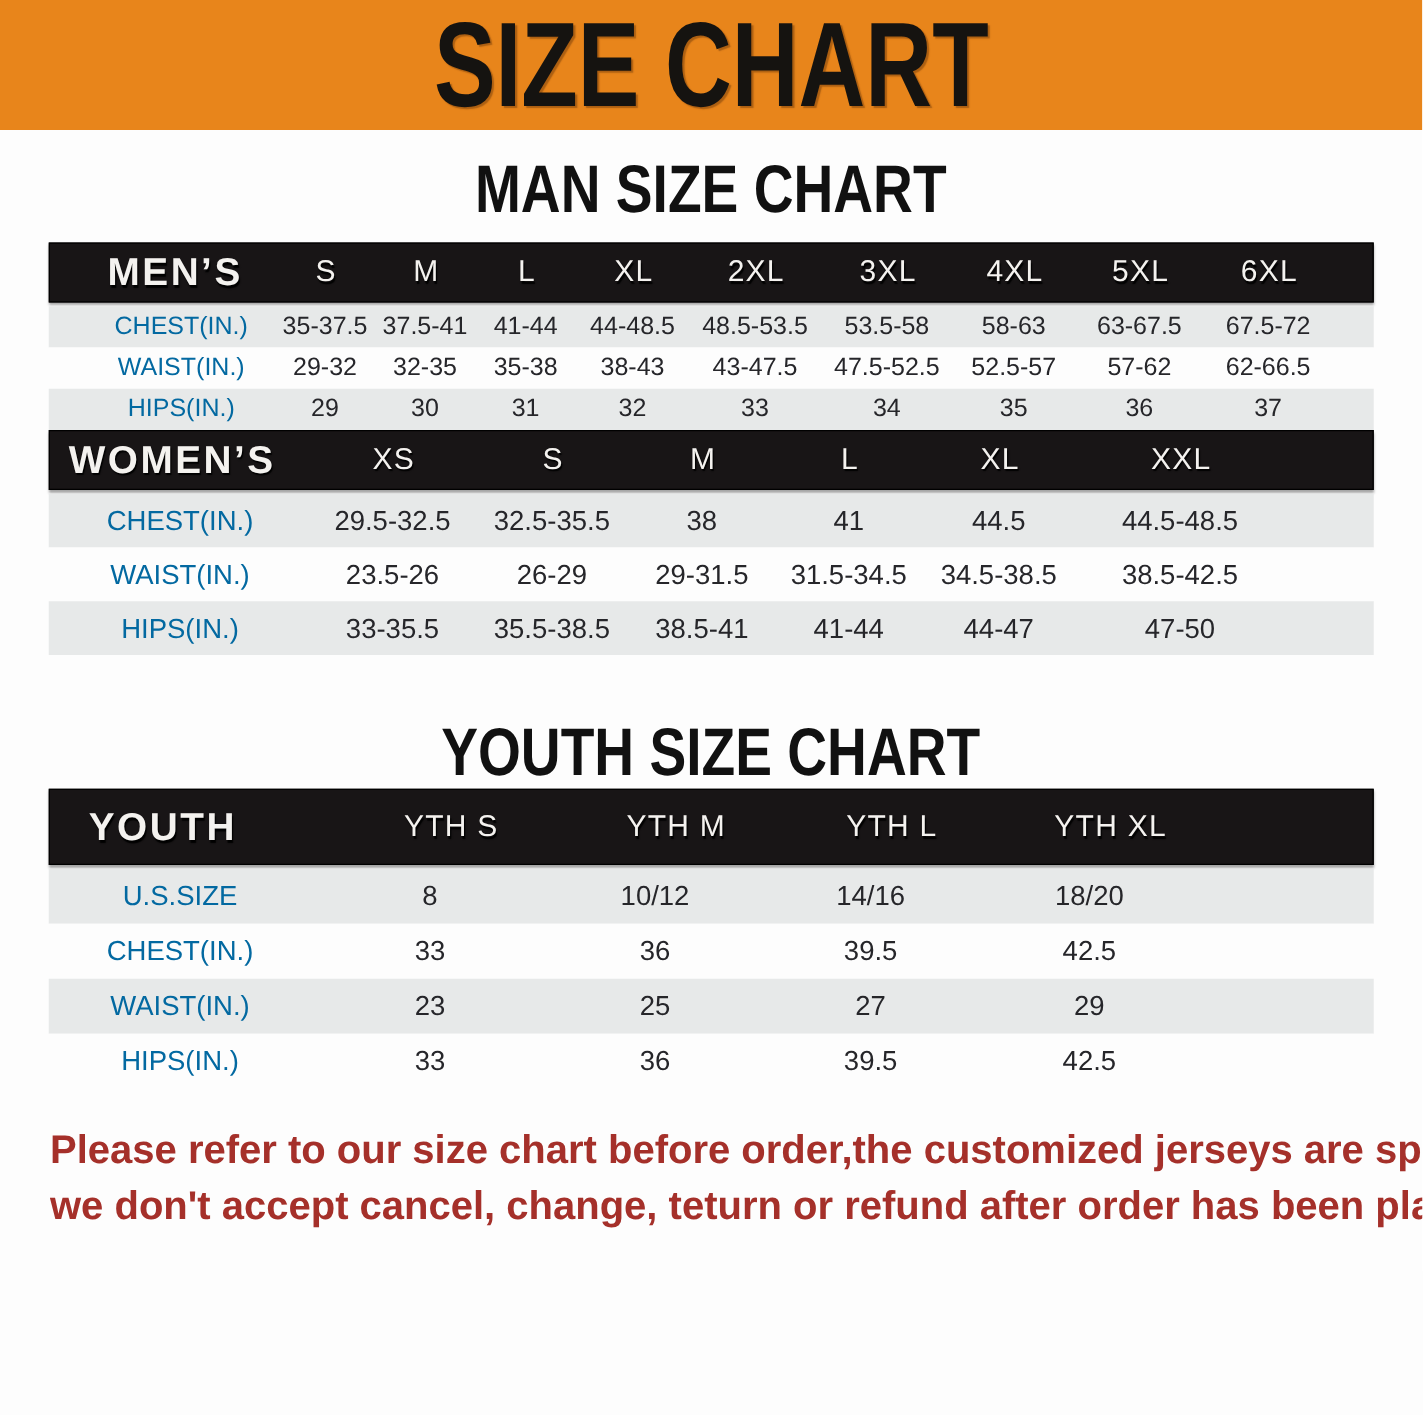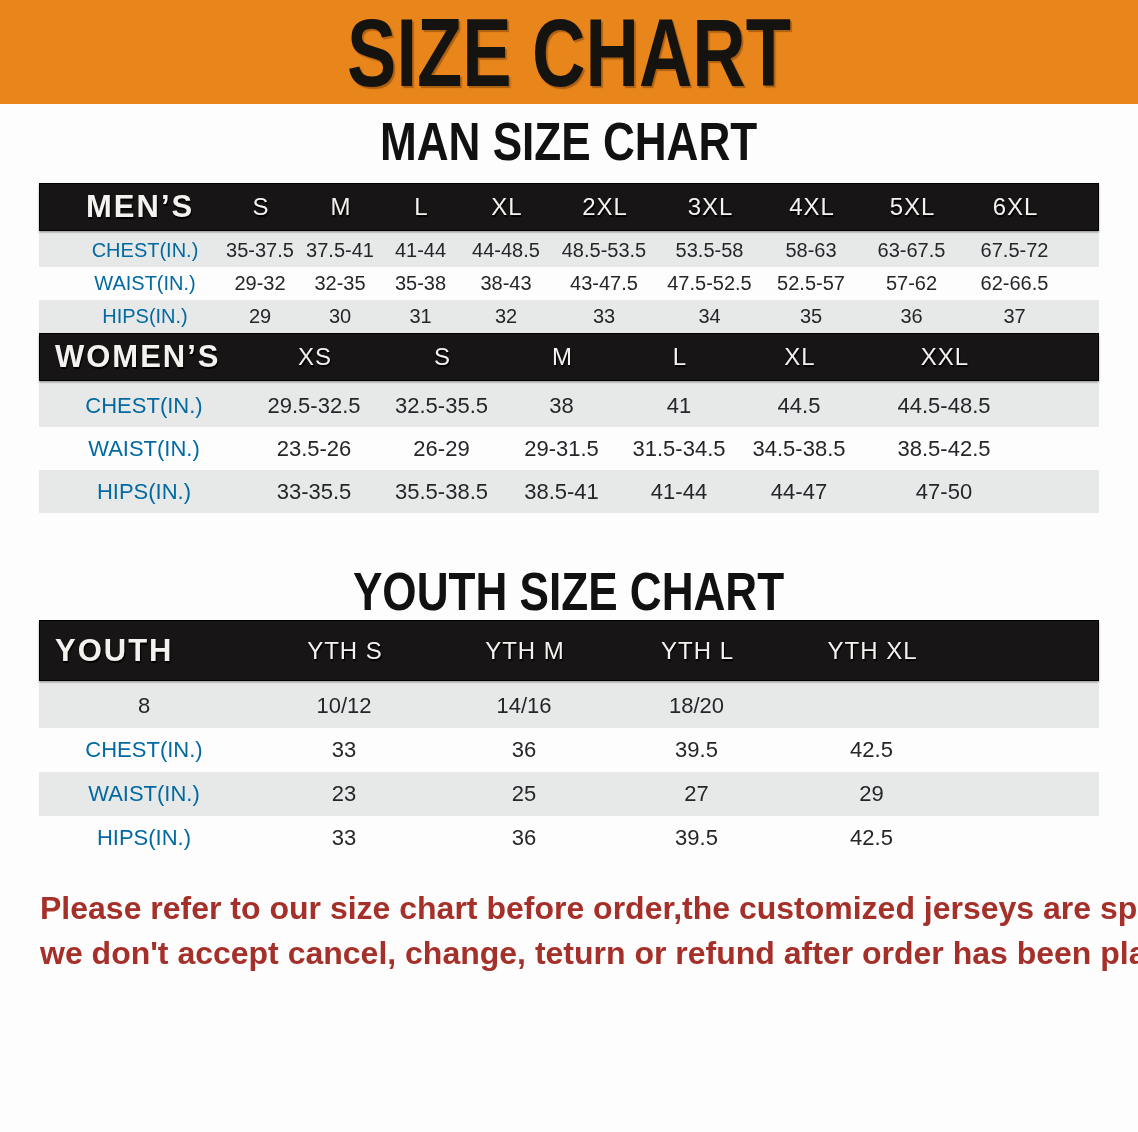--- a/index.html
+++ b/index.html
@@ -15,21 +15,21 @@
     display:flex; align-items:center; justify-content:center;
   }
   .banner-title{
     font-size:86px; font-weight:bold; color:#151310;
     transform:scaleX(0.86) scaleY(1.12); transform-origin:center;
     letter-spacing:0px; white-space:nowrap;
     text-shadow:2px 2px 1px rgba(60,25,0,0.35);
   }
   
   .section-heading{ text-align:center; }
-  .heading-men   { margin-top:9px; margin-bottom:20px; height:50px; }
+  .heading-men   { margin-top:20px; margin-bottom:20px; height:50px; }
   .heading-women { margin-top:38px; margin-bottom:24px; height:50px; }
   .heading-youth { margin-top:50px; margin-bottom:7px; height:50px; }
   .section-heading > span{
     display:inline-block; font-size:49px; font-weight:bold; color:#111;
     transform:scaleX(0.9) scaleY(1.1); transform-origin:center;
     white-space:nowrap;
   }
   
   .sizetable{ width:1060px; margin:0 auto; }
   .trow{ display:grid; align-items:center; }
@@ -171,28 +171,29 @@
           <div class="tcell">47-50</div>
         </div>
       </div>
   </section>
 
   <section>
     <h2 class="section-heading heading-youth">
       <span>YOUTH SIZE CHART</span>
     </h2>
     <div class="sizetable table-youth">
-        <div class="trow thead" style="background: rgb(24, 21, 22);">
+        <div class="trow thead" style="background: rgb(24, 21, 22); padding-left: 16px;">
           <div class="tcell tlabel">YOUTH</div>
           <div class="tcell">YTH S</div>
           <div class="tcell">YTH M</div>
           <div class="tcell">YTH L</div>
           <div class="tcell">YTH XL</div>
         </div>
         <div class="trow data gray" style="background: rgb(231, 233, 233);">
+          <div class="tcell tlabel">U.S.SIZE</div>
           <div class="tcell">8</div>
           <div class="tcell">10/12</div>
           <div class="tcell">14/16</div>
           <div class="tcell">18/20</div>
         </div>
         <div class="trow data white">
           <div class="tcell tlabel">CHEST(IN.)</div>
           <div class="tcell">33</div>
           <div class="tcell">36</div>
           <div class="tcell">39.5</div>

